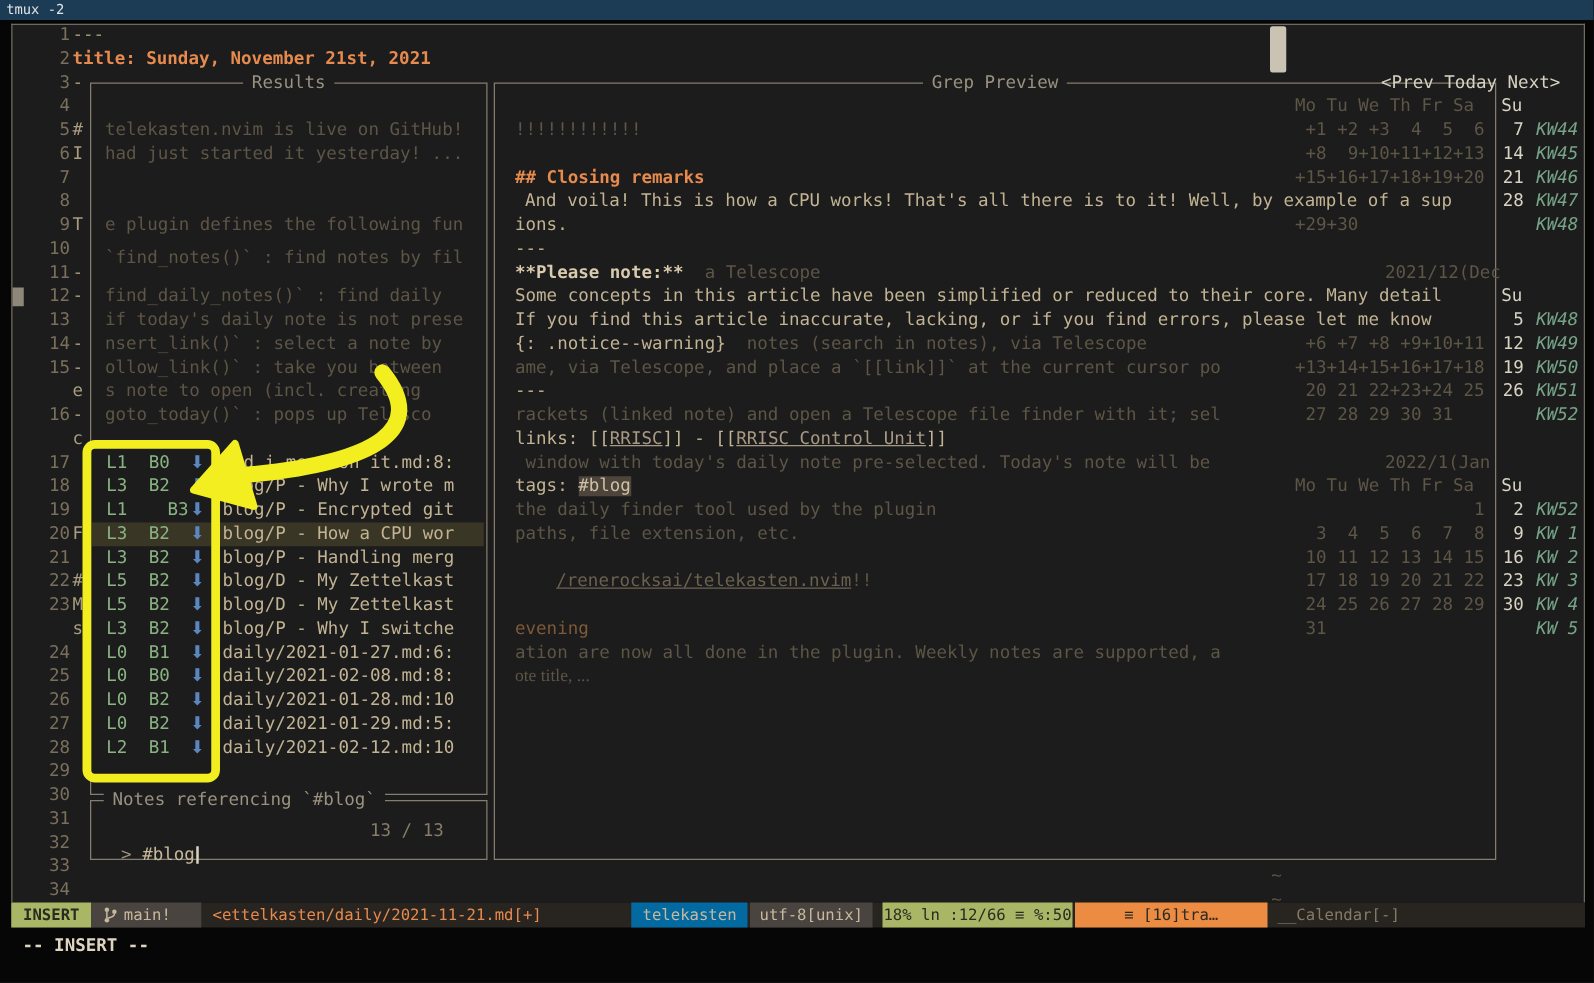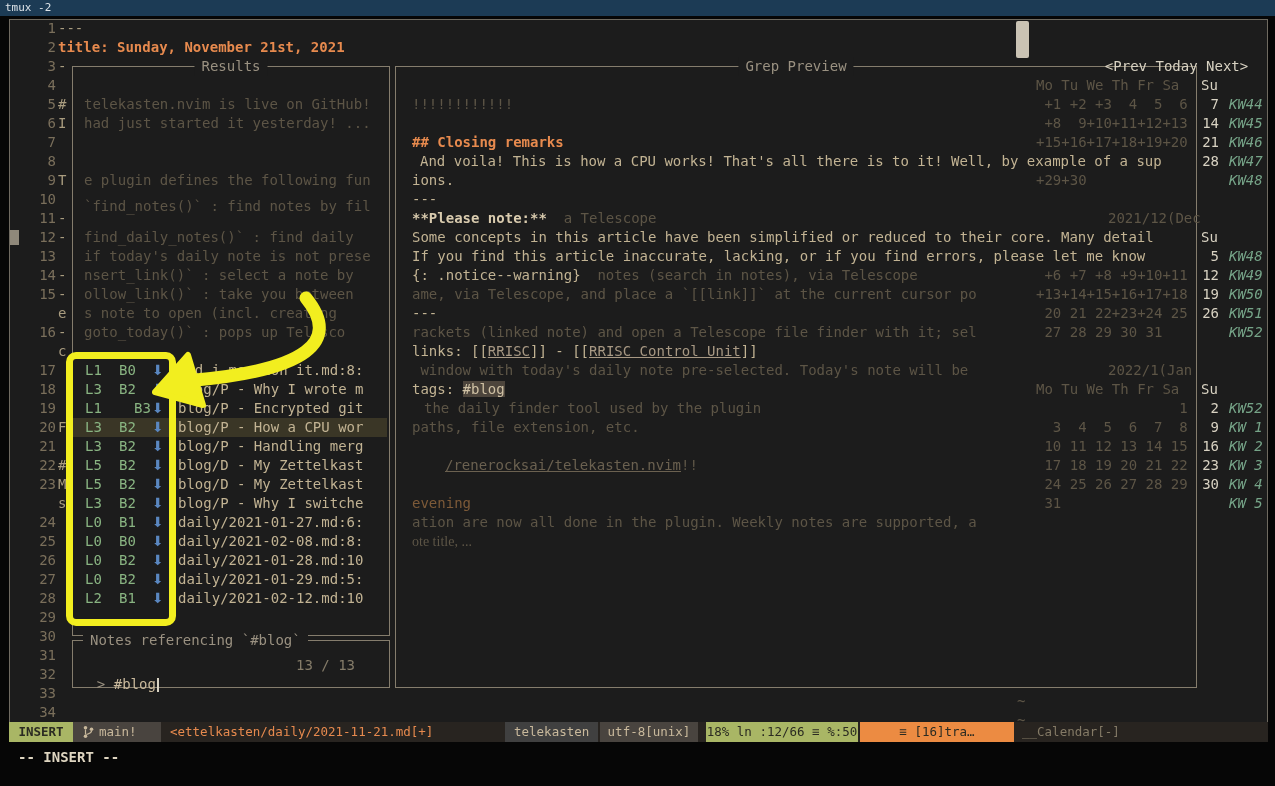--- a/index.html
+++ b/index.html
@@ -44,21 +44,21 @@
   .pcursor{display:inline-block;width:2px;height:14px;background:#d8d2c2;vertical-align:middle;margin-left:1px;}
   .counter{color:#857c69;}
   .calnav{color:#d8d2c2;}
   .calscroll{position:absolute;left:1016px;top:21px;width:13px;height:37px;background:#cac3b4;border-radius:2px;}
   .status-bg{position:absolute;left:9px;top:722px;width:1259px;height:20px;background:#282420;}
   .sblock{position:absolute;top:722px;height:20px;line-height:20px;font-size:12.5px;white-space:pre;}
   .mode{left:9px;width:64px;background:#a9b665;color:#2b2b22;font-weight:bold;text-align:center;}
   .branch{left:73px;width:88px;background:#49443f;color:#c9b99c;display:flex;align-items:center;
           gap:5px;padding-left:10px;box-sizing:border-box;}
   .filep{left:170px;color:#e78a4e;}
-  .plugin{left:505px;background:#404040;color:#c9b99c;padding:0 9px;}
+  .plugin{left:505px;background:#0369a1;color:#c9b99c;padding:0 9px;}
   .enc{left:600px;width:98px;background:#49443f;color:#c9b99c;text-align:center;}
   .pos{left:706px;width:152px;background:#a9b665;color:#2b2b22;text-align:center;}
   .warn{left:860px;width:154px;background:#ec8b42;color:#2b2b22;text-align:center;}
   .calst{left:1022px;color:#847a66;}
   .cmdline{position:absolute;left:18px;top:748px;color:#ded5c0;font-weight:bold;font-size:14px;
            height:19px;line-height:19px;}
   .ann-text{position:absolute;left:12px;top:240px;font-family:"Liberation Sans",sans-serif;
             font-size:29px;font-weight:bold;color:#f2ee1f;line-height:40px;
             text-shadow:2px 2px 0 rgba(0,0,0,0.55);}
   .ann-box{position:absolute;left:66px;top:352px;width:96px;height:260px;border:7px solid #f2ee1f;border-radius:10px;}
@@ -234,21 +234,21 @@
     <div class="trow" style="left: 412px; top: 209px;"><span class="boldw" style="position: static;">**Please note:**</span><span class="dim" style="position: static;">  a Telescope</span></div>
     <div class="trow" style="left: 412px; top: 228px;"><span class="body" style="position: static;">Some concepts in this article have been simplified or reduced to their core. Many detail</span></div>
     <div class="trow" style="left: 412px; top: 247px;"><span class="body" style="position: static;">If you find this article inaccurate, lacking, or if you find errors, please let me know</span></div>
     <div class="trow" style="left: 412px; top: 266px;"><span class="body" style="position: static;">{: .notice--warning}</span><span class="dim" style="position: static;">  notes (search in notes), via Telescope</span></div>
     <div class="trow" style="left: 412px; top: 285px;"><span class="dim" style="position: static;">ame, via Telescope, and place a `[[link]]` at the current cursor po</span></div>
     <div class="trow" style="left: 412px; top: 304px;"><span class="body" style="position: static;">---</span></div>
     <div class="trow" style="left: 412px; top: 323px;"><span class="dim" style="position: static;">rackets (linked note) and open a Telescope file finder with it; sel</span></div>
     <div class="trow" style="left: 412px; top: 342px;"><span class="body" style="position: static;">links: [[</span><span class="plink" style="position: static;">RRISC</span><span class="body" style="position: static;">]] - [[</span><span class="plink" style="position: static;">RRISC Control Unit</span><span class="body" style="position: static;">]]</span></div>
     <div class="trow" style="left: 412px; top: 361px;"><span class="dim" style="position: static;"> window with today's daily note pre-selected. Today's note will be</span></div>
     <div class="trow" style="left: 412px; top: 380px;"><span class="body" style="position: static;">tags: </span><span class="ptag" style="position: static;">#blog</span></div>
-    <div class="trow" style="left: 412px; top: 399px; margin-left: 12px;"><span class="dim" style="position: static;">the daily finder tool used by the plugin</span></div>
+    <div class="trow" style="left: 412px; top: 399px;"><span class="dim" style="position: static;">the daily finder tool used by the plugin</span></div>
     <div class="trow" style="left: 412px; top: 418px;"><span class="dim" style="position: static;">paths, file extension, etc.</span></div>
     <div class="trow" style="left: 412px; top: 456px;"><span class="dimlink" style="position: static; margin-left: 33px;">/renerocksai/telekasten.nvim</span><span class="dim" style="position: static;">!!</span></div>
     <div class="trow" style="left: 412px; top: 494px;"><span class="dimorange" style="position: static;">evening</span></div>
     <div class="trow" style="left: 412px; top: 513px;"><span class="dim" style="position: static;">ation are now all done in the plugin. Weekly notes are supported, a</span></div>
     <div class="trow" style="left: 412px; top: 532px;"><span class="dim" style="position: static; font-family: Liberation Serif, serif;">ote title, ...</span></div>
   </div>
 <div id="calendar-layer">
     <div class="trow dim" style="left: 1036px; top: 76px;">Mo Tu We Th Fr Sa</div>
     <div class="trow calday" style="left: 1201px; top: 76px;">Su</div>
     <div class="trow dim" style="left: 1036px; top: 95px;"> +1 +2 +3  4  5  6</div>

